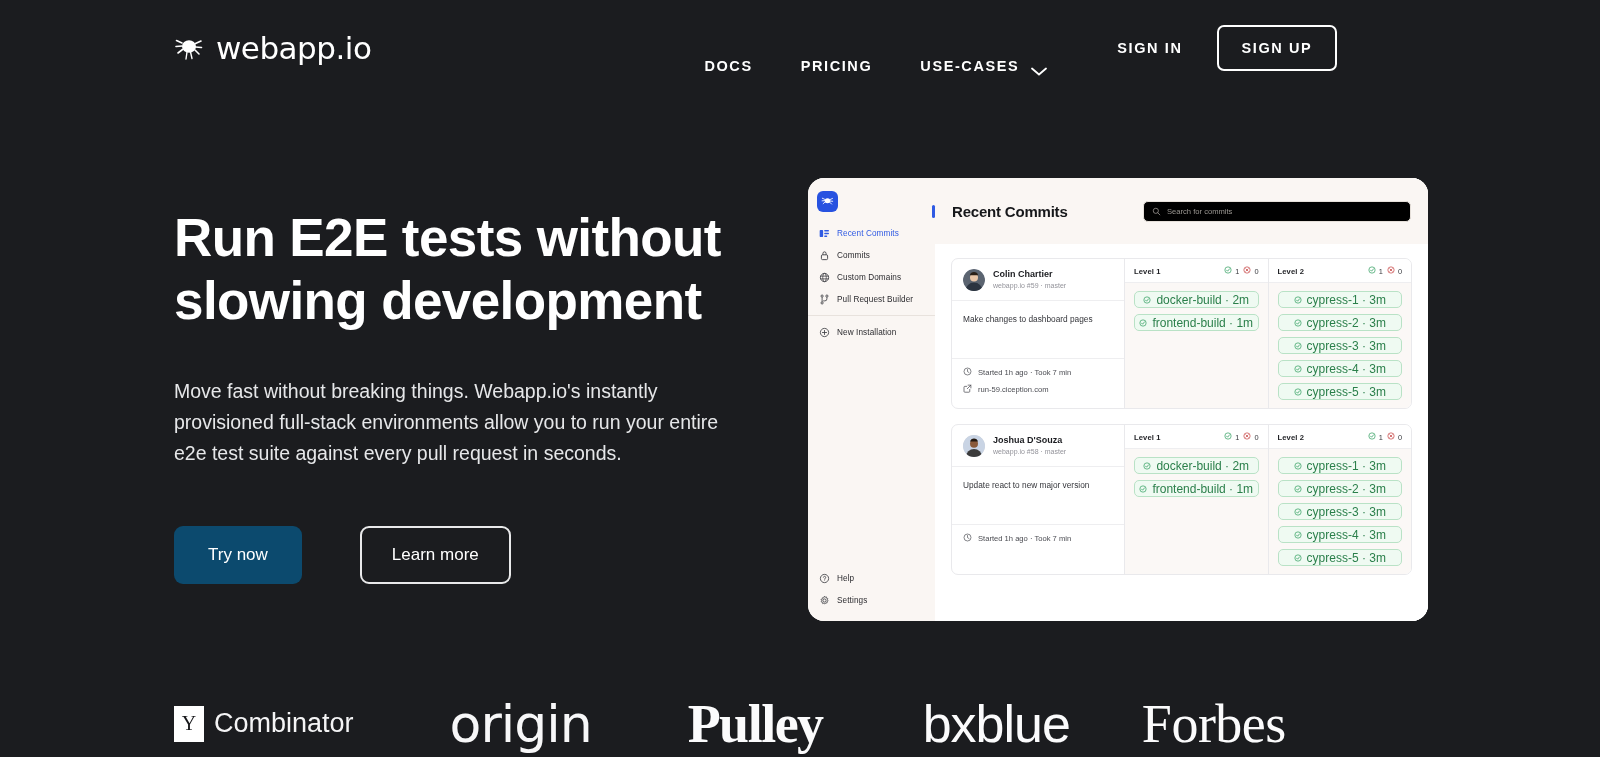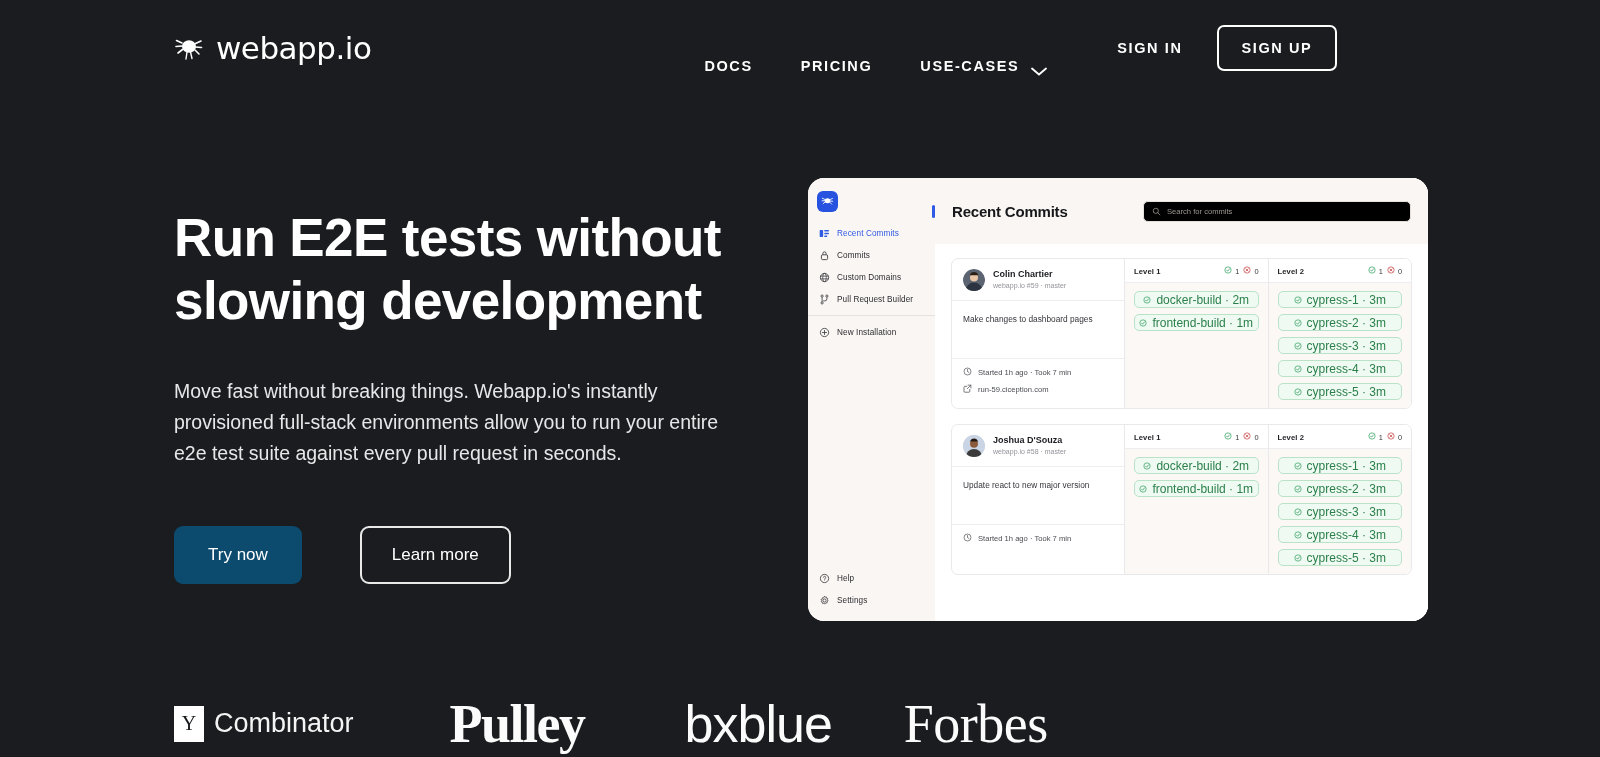--- a/index.html
+++ b/index.html
@@ -609,18 +609,19 @@
 
       </div>
     </div>
   </div>
 
   <div class="logos">
     <div class="yc">
       <span class="yc-box">Y</span>
       <span class="yc-txt">Combinator</span>
     </div>
+    <span class="origin">origin</span>
     <span class="pulley">Pulley</span>
     <span class="bxblue">bxblue</span>
     <span class="forbes">Forbes</span>
   </div>
 
 </div>
 
 </body></html>

